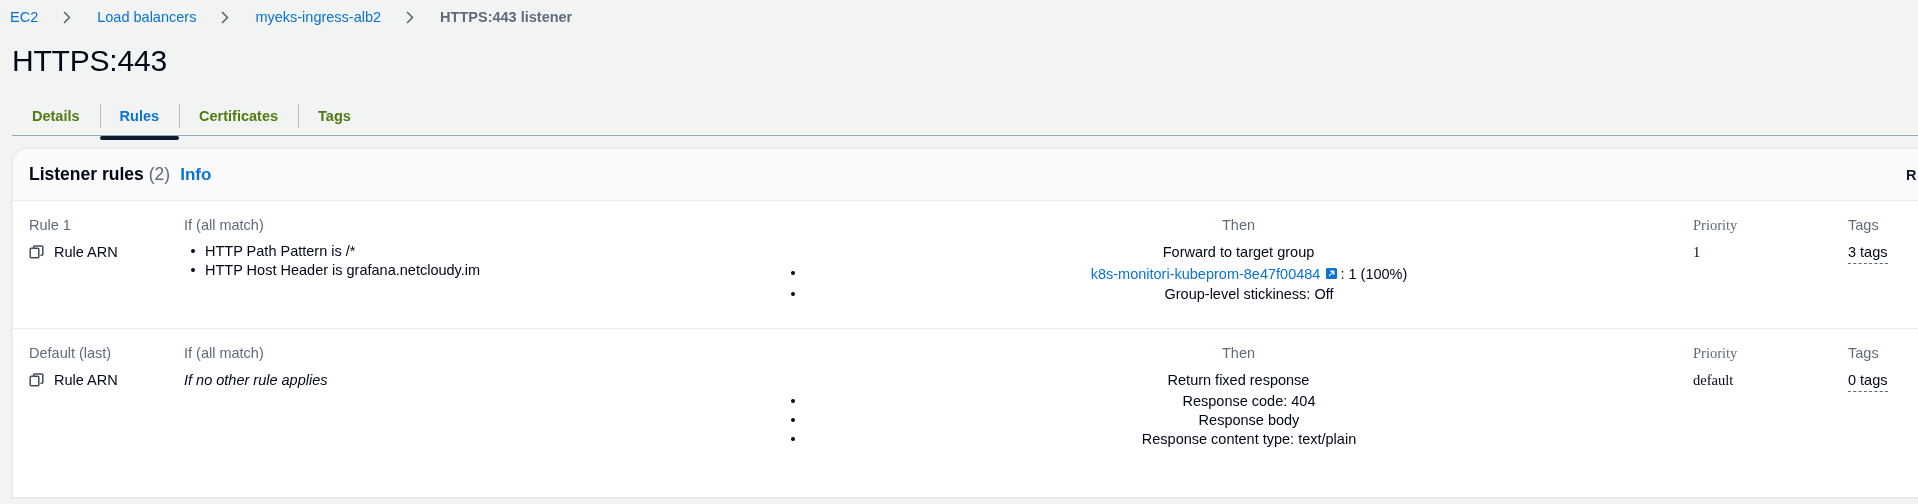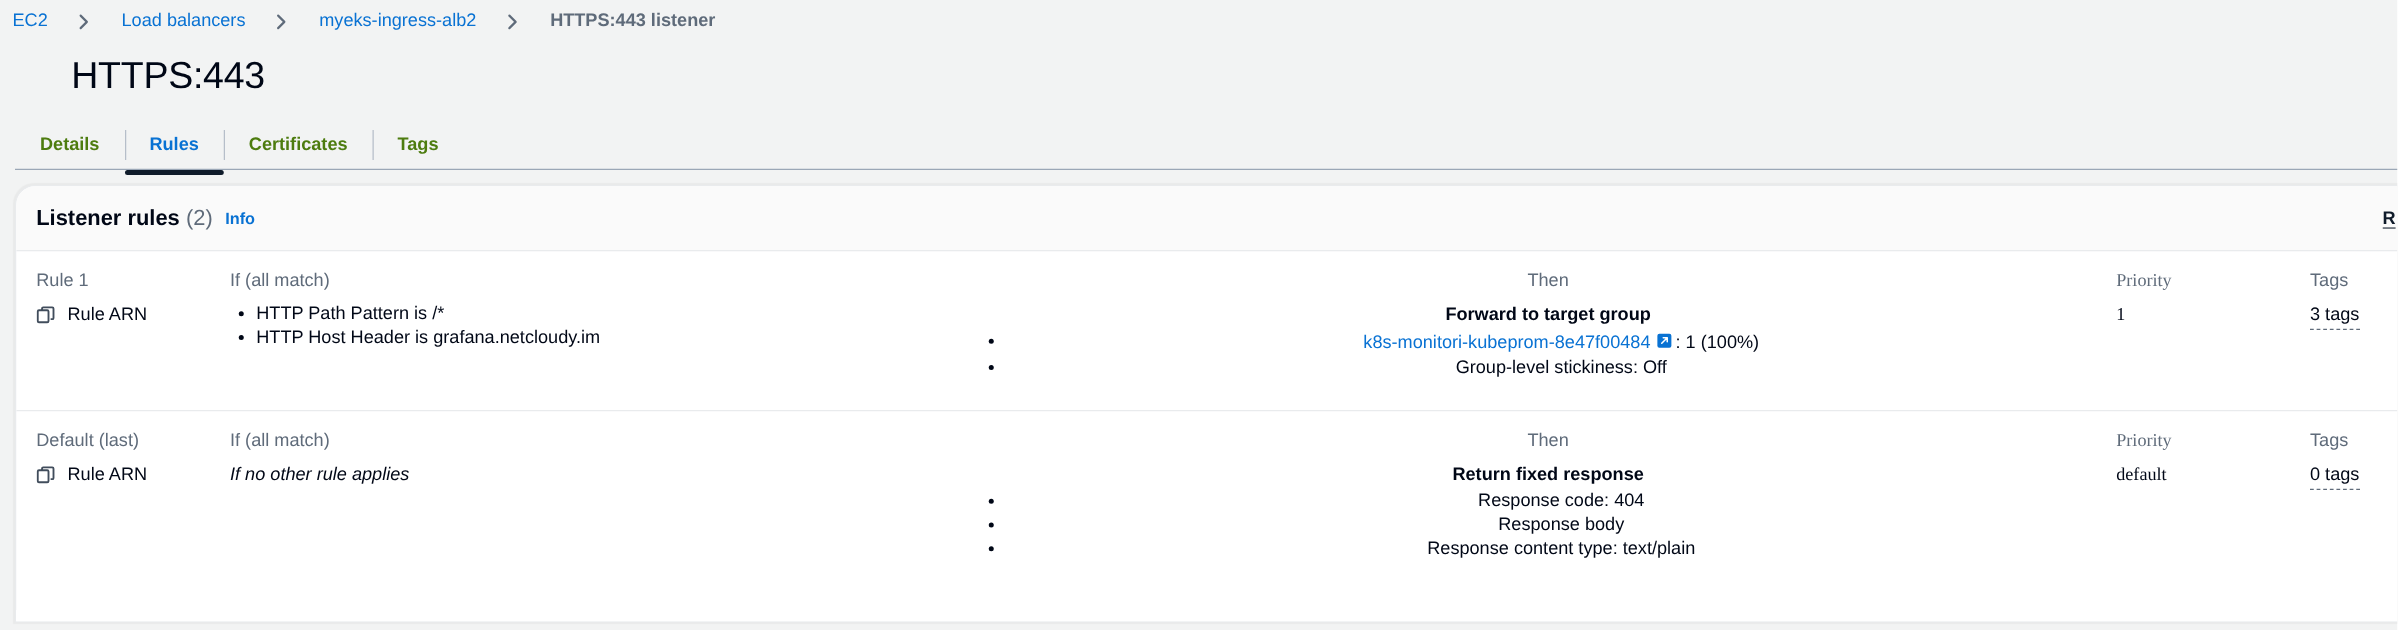--- a/index.html
+++ b/index.html
@@ -50,21 +50,20 @@
   .crumb-sep svg { display: block; }
 
   
   .page-title {
     padding: 14px 0 0 12px;
     font-size: 30px;
     font-weight: normal;
     letter-spacing: -0.2px;
     color: #000716;
     line-height: 38px;
-    margin-left: 45px;
   }
 
   
   .tabs-wrap {
     margin-top: 17px;
     position: relative;
     height: 40px;
   }
   .tabs {
     display: flex;
@@ -141,21 +140,21 @@
   }
   .container-count {
     font-size: 17.5px;
     font-weight: normal;
     color: #5f6b7a;
     margin-left: 5px;
     white-space: nowrap;
   }
   .info-link {
     margin-left: 10px;
-    font-size: 13px;
+    font-size: 17px;
     font-weight: bold;
     color: #0972d3;
     cursor: pointer;
     white-space: nowrap;
   }
 
   .header-actions {
     position: absolute;
     right: -6px;
     top: 50%;
@@ -238,21 +237,21 @@
     background: #000716;
   }
 
   .italic-note {
     font-style: italic;
     color: #000716;
     line-height: 20px;
   }
 
   .then-title {
-    font-weight: bold;
+    font-weight: normal;
     color: #000716;
     line-height: 20px;
     margin-bottom: 2px;
   }
 
   .tg-link {
     color: #0972d3;
     text-decoration: none;
     cursor: pointer;
   }

